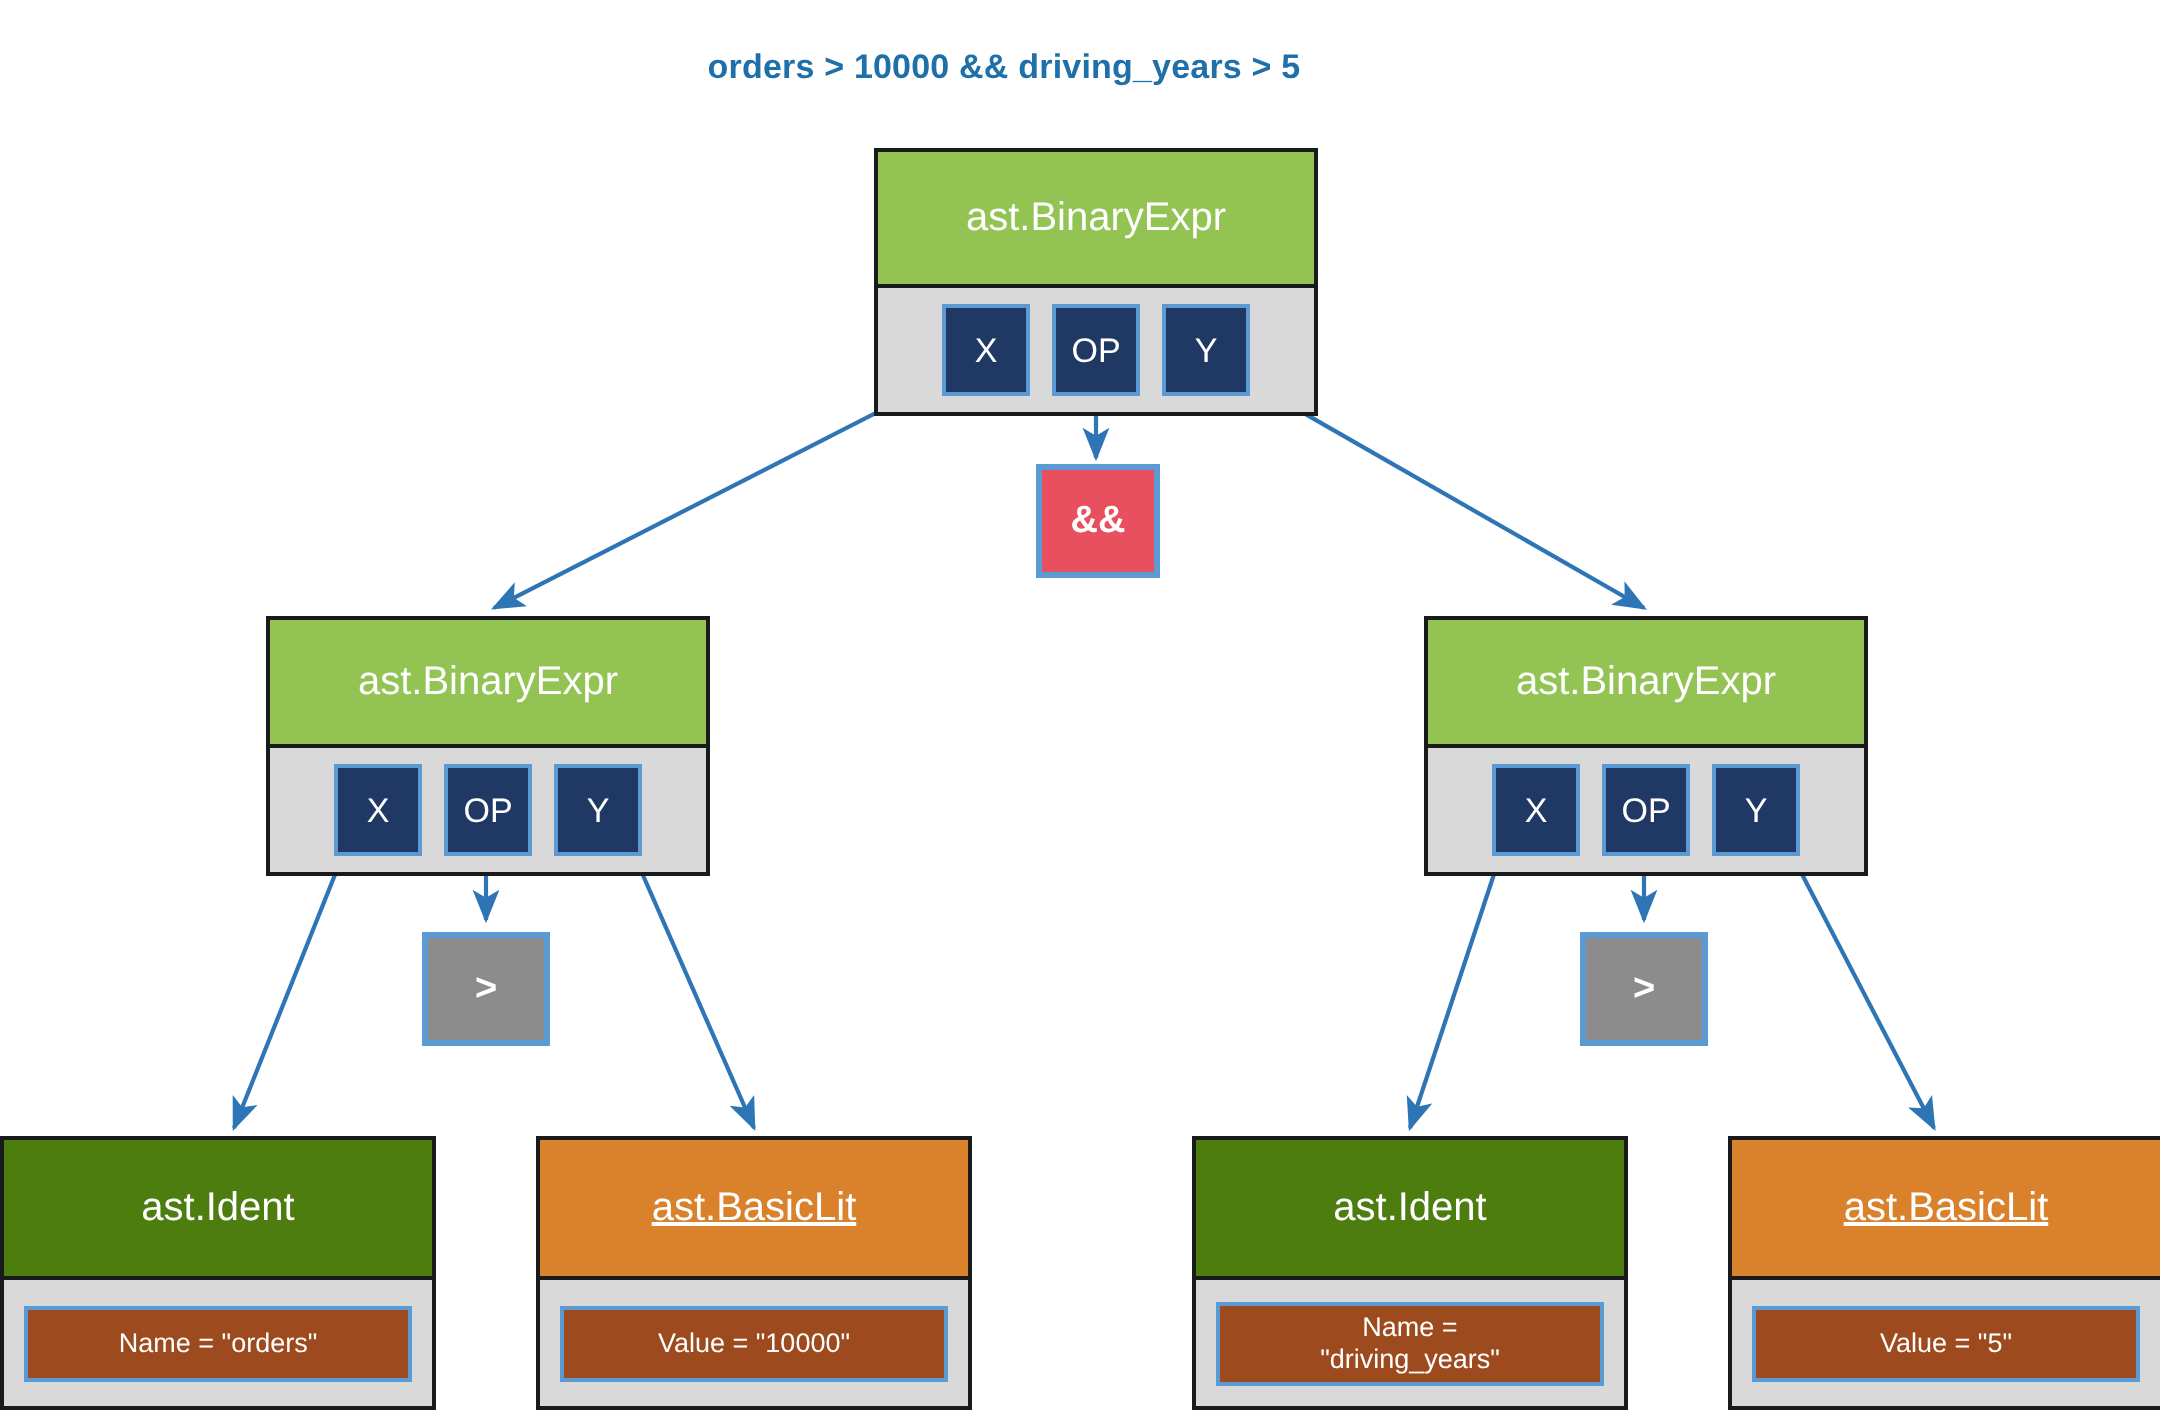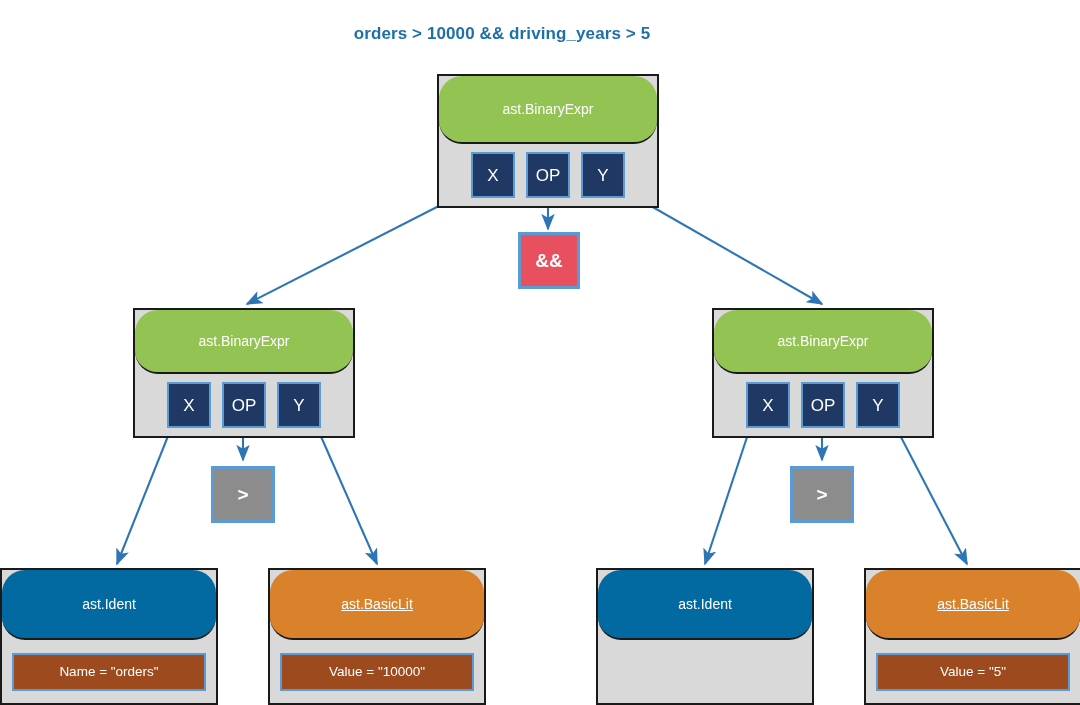--- a/index.html
+++ b/index.html
@@ -52,29 +52,28 @@
     display: flex;
     flex-direction: column;
   }
   .node-header {
     box-sizing: border-box;
     width: 100%;
     display: flex;
     align-items: center;
     justify-content: center;
     color: #ffffff;
-    font-size: 14px;
+    font-size: 20px;
     font-weight: 400;
     text-align: center;
     border-bottom: 2px solid #1a1a1a;
     line-height: 1.15;
-    border-radius: 23px;
   }
   .node-header.green  { background: #92C353; }
-  .node-header.purple { background: #0369a1; }
+  .node-header.purple { background: #4d7c0f; }
   .node-header.orange { background: #D9822B; text-decoration: underline; }
 
   .node-body {
     box-sizing: border-box;
     flex: 1;
     background: #D9D9D9;
     display: flex;
     align-items: center;
     justify-content: center;
     gap: 11px;
@@ -210,20 +209,24 @@
 
   <div class="node" style="left:268px; top:568px; width:218px; height:137px;">
     <div class="node-header orange" style="height:70px;">ast.BasicLit</div>
     <div class="node-body leaf-body">
       <div class="attr-chip">Value = "10000"</div>
     </div>
   </div>
 
   <div class="node" style="left:596px; top:568px; width:218px; height:137px;">
     <div class="node-header purple" style="height:70px;">ast.Ident</div>
+    <div class="node-body leaf-body">
+      <div class="attr-chip two-line">Name =
+"driving_years"</div>
+    </div>
   </div>
 
   <div class="node" style="left:864px; top:568px; width:218px; height:137px;">
     <div class="node-header orange" style="height:70px;">ast.BasicLit</div>
     <div class="node-body leaf-body">
       <div class="attr-chip">Value = "5"</div>
     </div>
   </div>
 
 </div>

